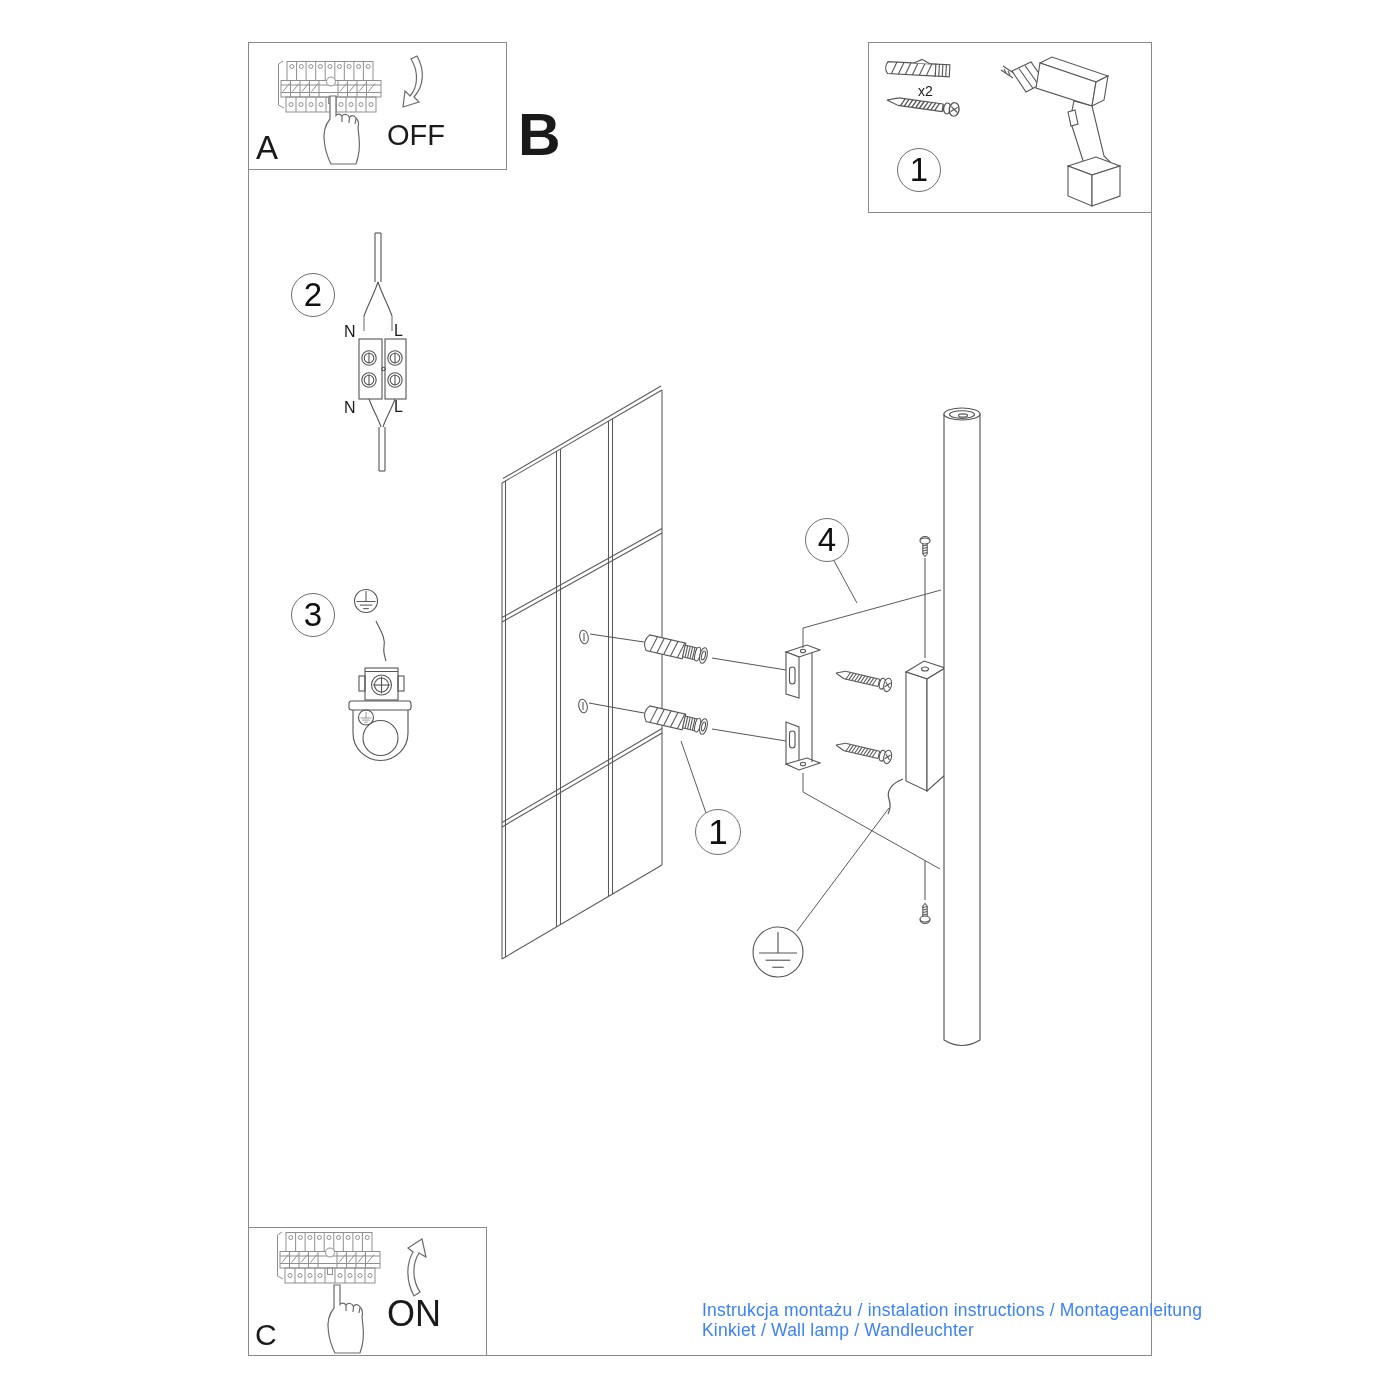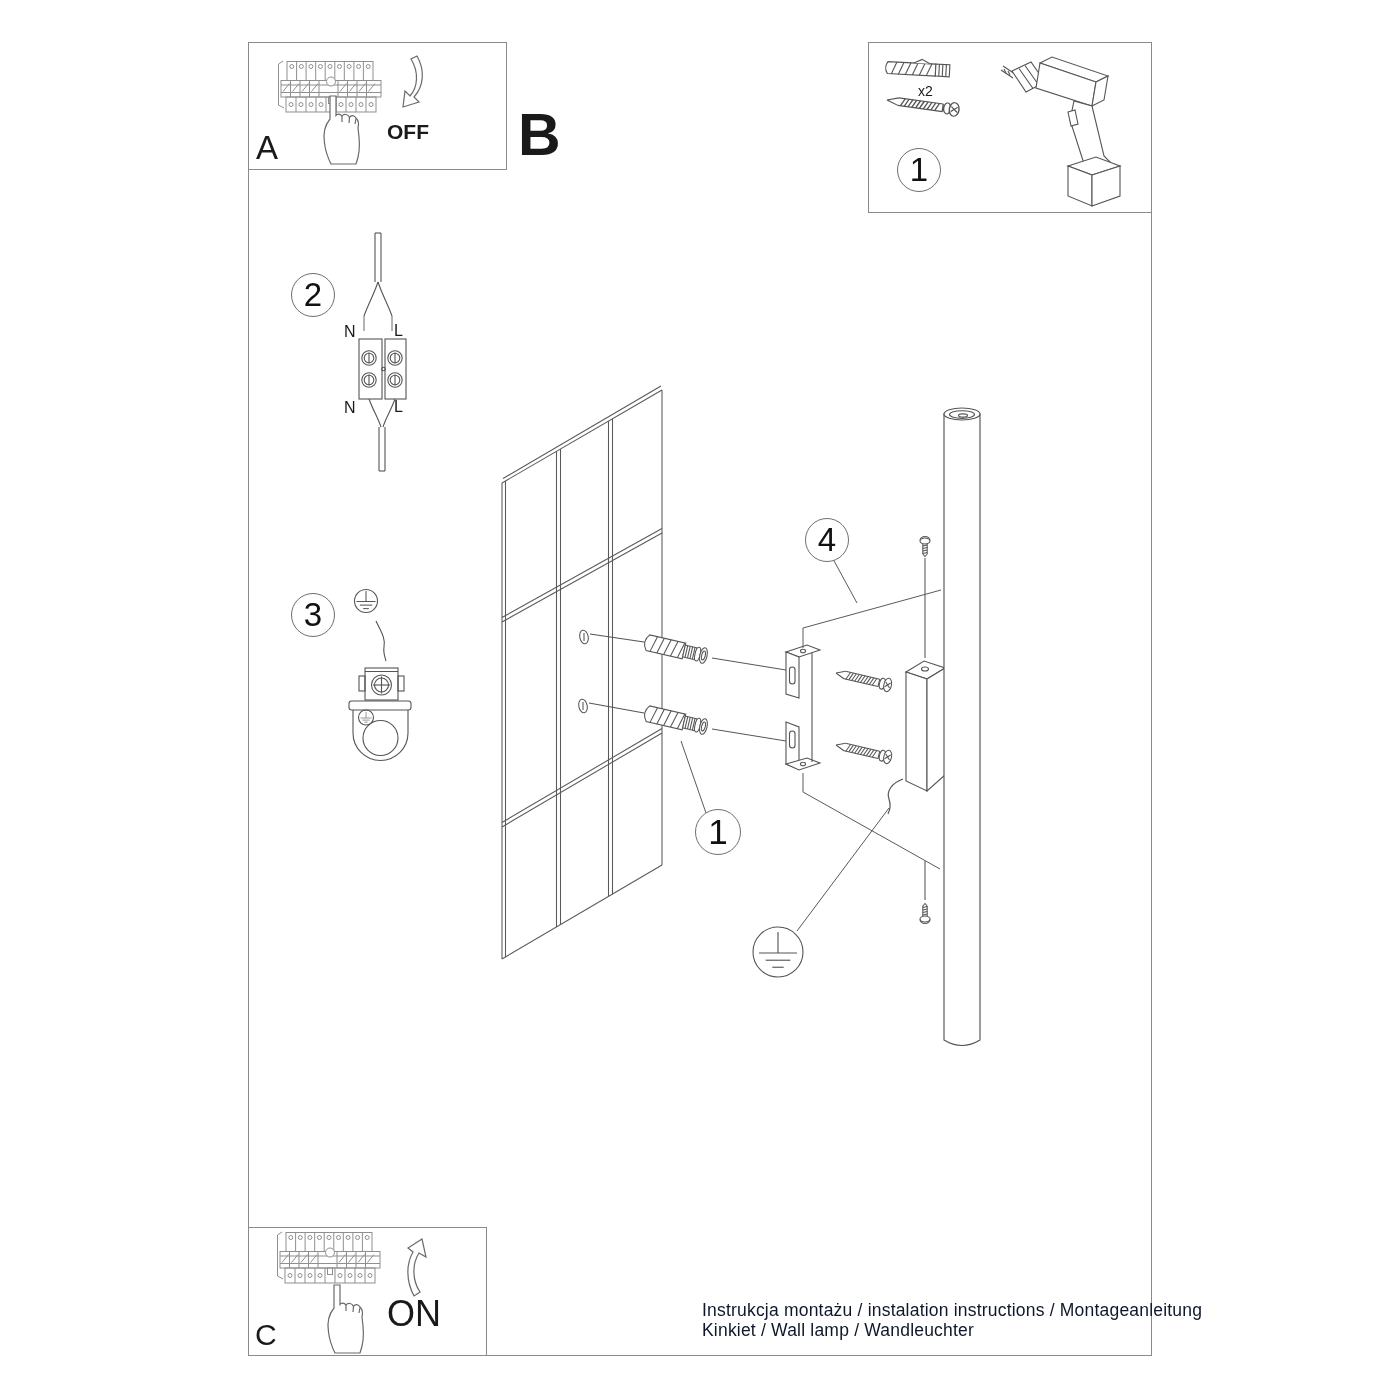--- a/index.html
+++ b/index.html
@@ -10,21 +10,21 @@
          border-left:1.5px solid #8a8a8a;border-right:1.5px solid #8a8a8a;border-bottom:1.5px solid #8a8a8a;}
   .panel-a{left:248px;top:42px;width:259px;height:128px;border:1.5px solid #8a8a8a;background:#fff;}
   .panel-kit{left:868px;top:42px;width:284px;height:171px;border:1.5px solid #8a8a8a;background:#fff;}
   .panel-c{left:248px;top:1227px;width:239px;height:129px;border:1.5px solid #8a8a8a;background:#fff;}
   svg.art{position:absolute;left:0;top:0;pointer-events:none;}
   .lbl{position:absolute;white-space:nowrap;line-height:1;}
   .circle-step{position:absolute;border:1.4px solid #6f6f6f;border-radius:50%;background:#fff;
                text-align:center;color:#111;}
   .cs42{width:42px;height:42px;font-size:33px;line-height:42px;}
   .cs44{width:44px;height:44px;font-size:35px;line-height:44px;}
-  .footer-line{position:absolute;font-size:17.5px;color:#0f172a;letter-spacing:.2px;}
+  .footer-line{position:absolute;font-size:17.5px;color:#3b82f6;letter-spacing:.2px;}
 </style>
 </head>
 <body>
 
 <div class="page">
 
   <div class="frame outer"></div>
   <div class="frame panel-a"></div>
   <div class="frame panel-kit"></div>
   <div class="frame panel-c"></div>
@@ -367,21 +367,21 @@
       <use href="#screwV" transform="translate(925,921) rotate(180)"></use>
     </g>
 
     <g stroke="#555" stroke-width="1.1" fill="none">
       <circle cx="778" cy="952" r="25" fill="#fff"></circle>
       <use href="#earth" transform="translate(778,953) scale(1.9)" stroke-width="0.6"></use>
     </g>
   </svg>
 
   <div class="lbl" style="left:256px;top:131px;font-size:33px;">A</div>
-  <div class="lbl" style="left:387px;top:121px;font-size:21px;font-weight:bold;">OFF</div>
+  <div class="lbl" style="left:387px;top:121px;font-size:29px;">OFF</div>
   <div class="lbl" style="left:518px;top:106px;font-size:59px;font-weight:bold;">B</div>
   <div class="lbl" style="left:255px;top:1320px;font-size:30px;">C</div>
   <div class="lbl" style="left:387px;top:1296px;font-size:36px;">ON</div>
   <div class="lbl" style="left:918px;top:84px;font-size:14px;">x2</div>
 
   <div class="lbl" style="left:344px;top:324px;font-size:16px;">N</div>
   <div class="lbl" style="left:394px;top:323px;font-size:16px;">L</div>
   <div class="lbl" style="left:344px;top:400px;font-size:16px;">N</div>
   <div class="lbl" style="left:394px;top:399px;font-size:16px;">L</div>
 

